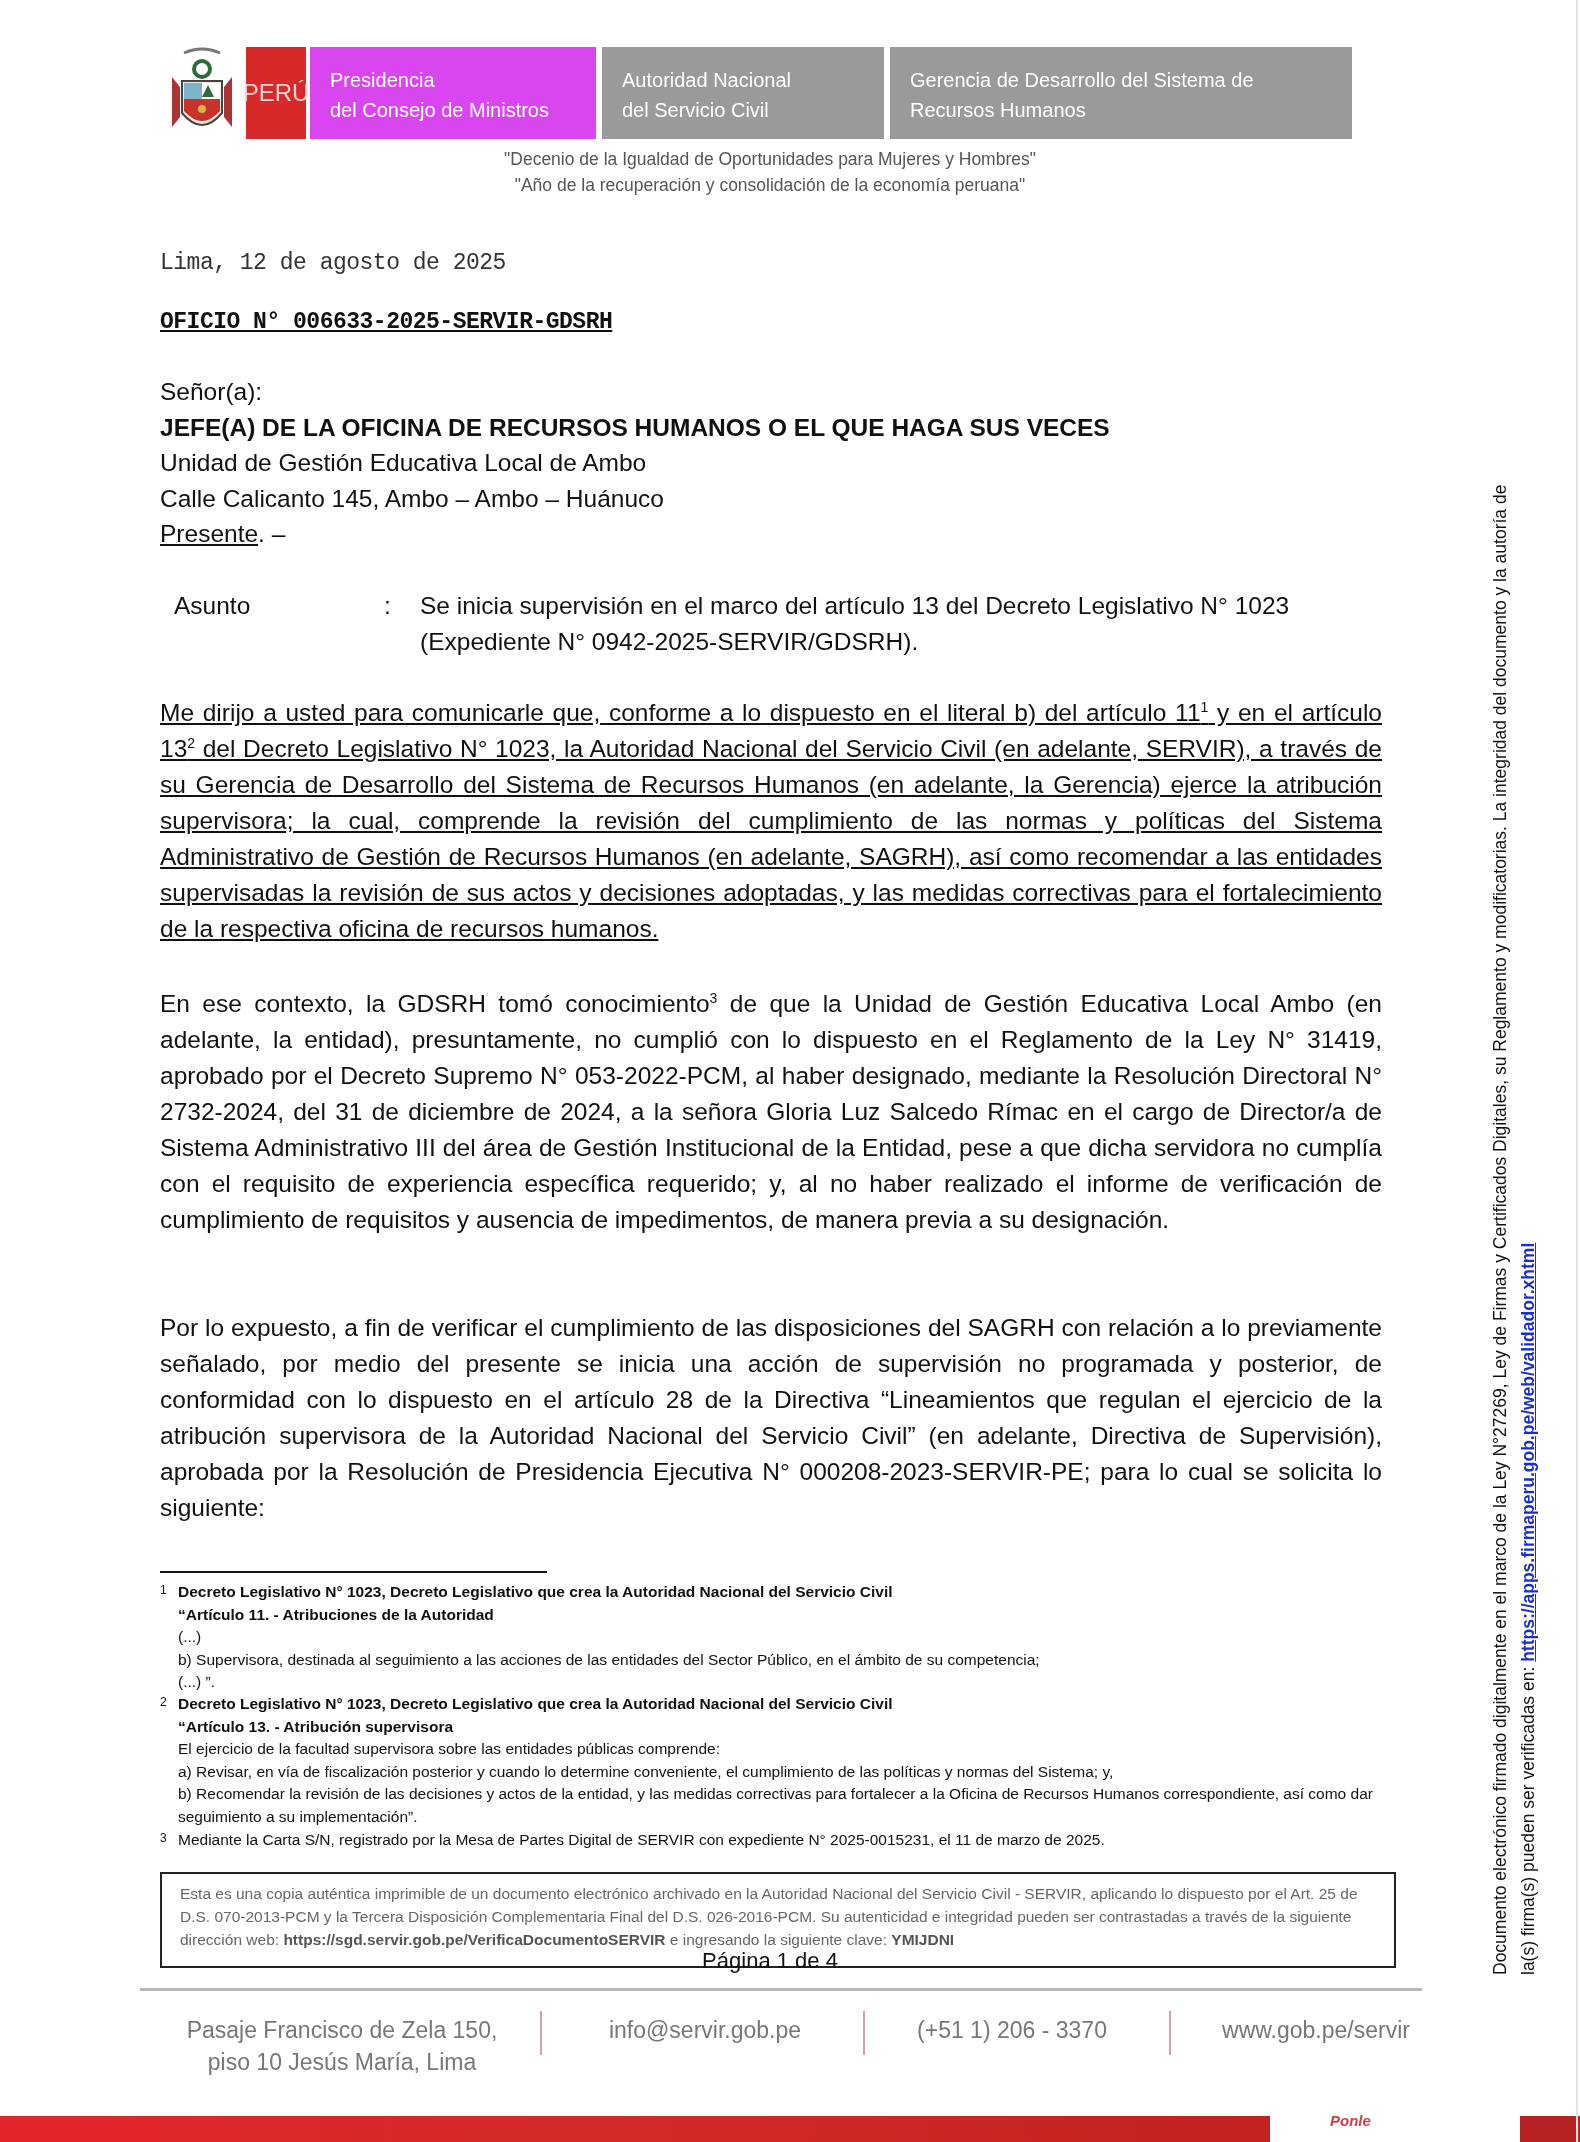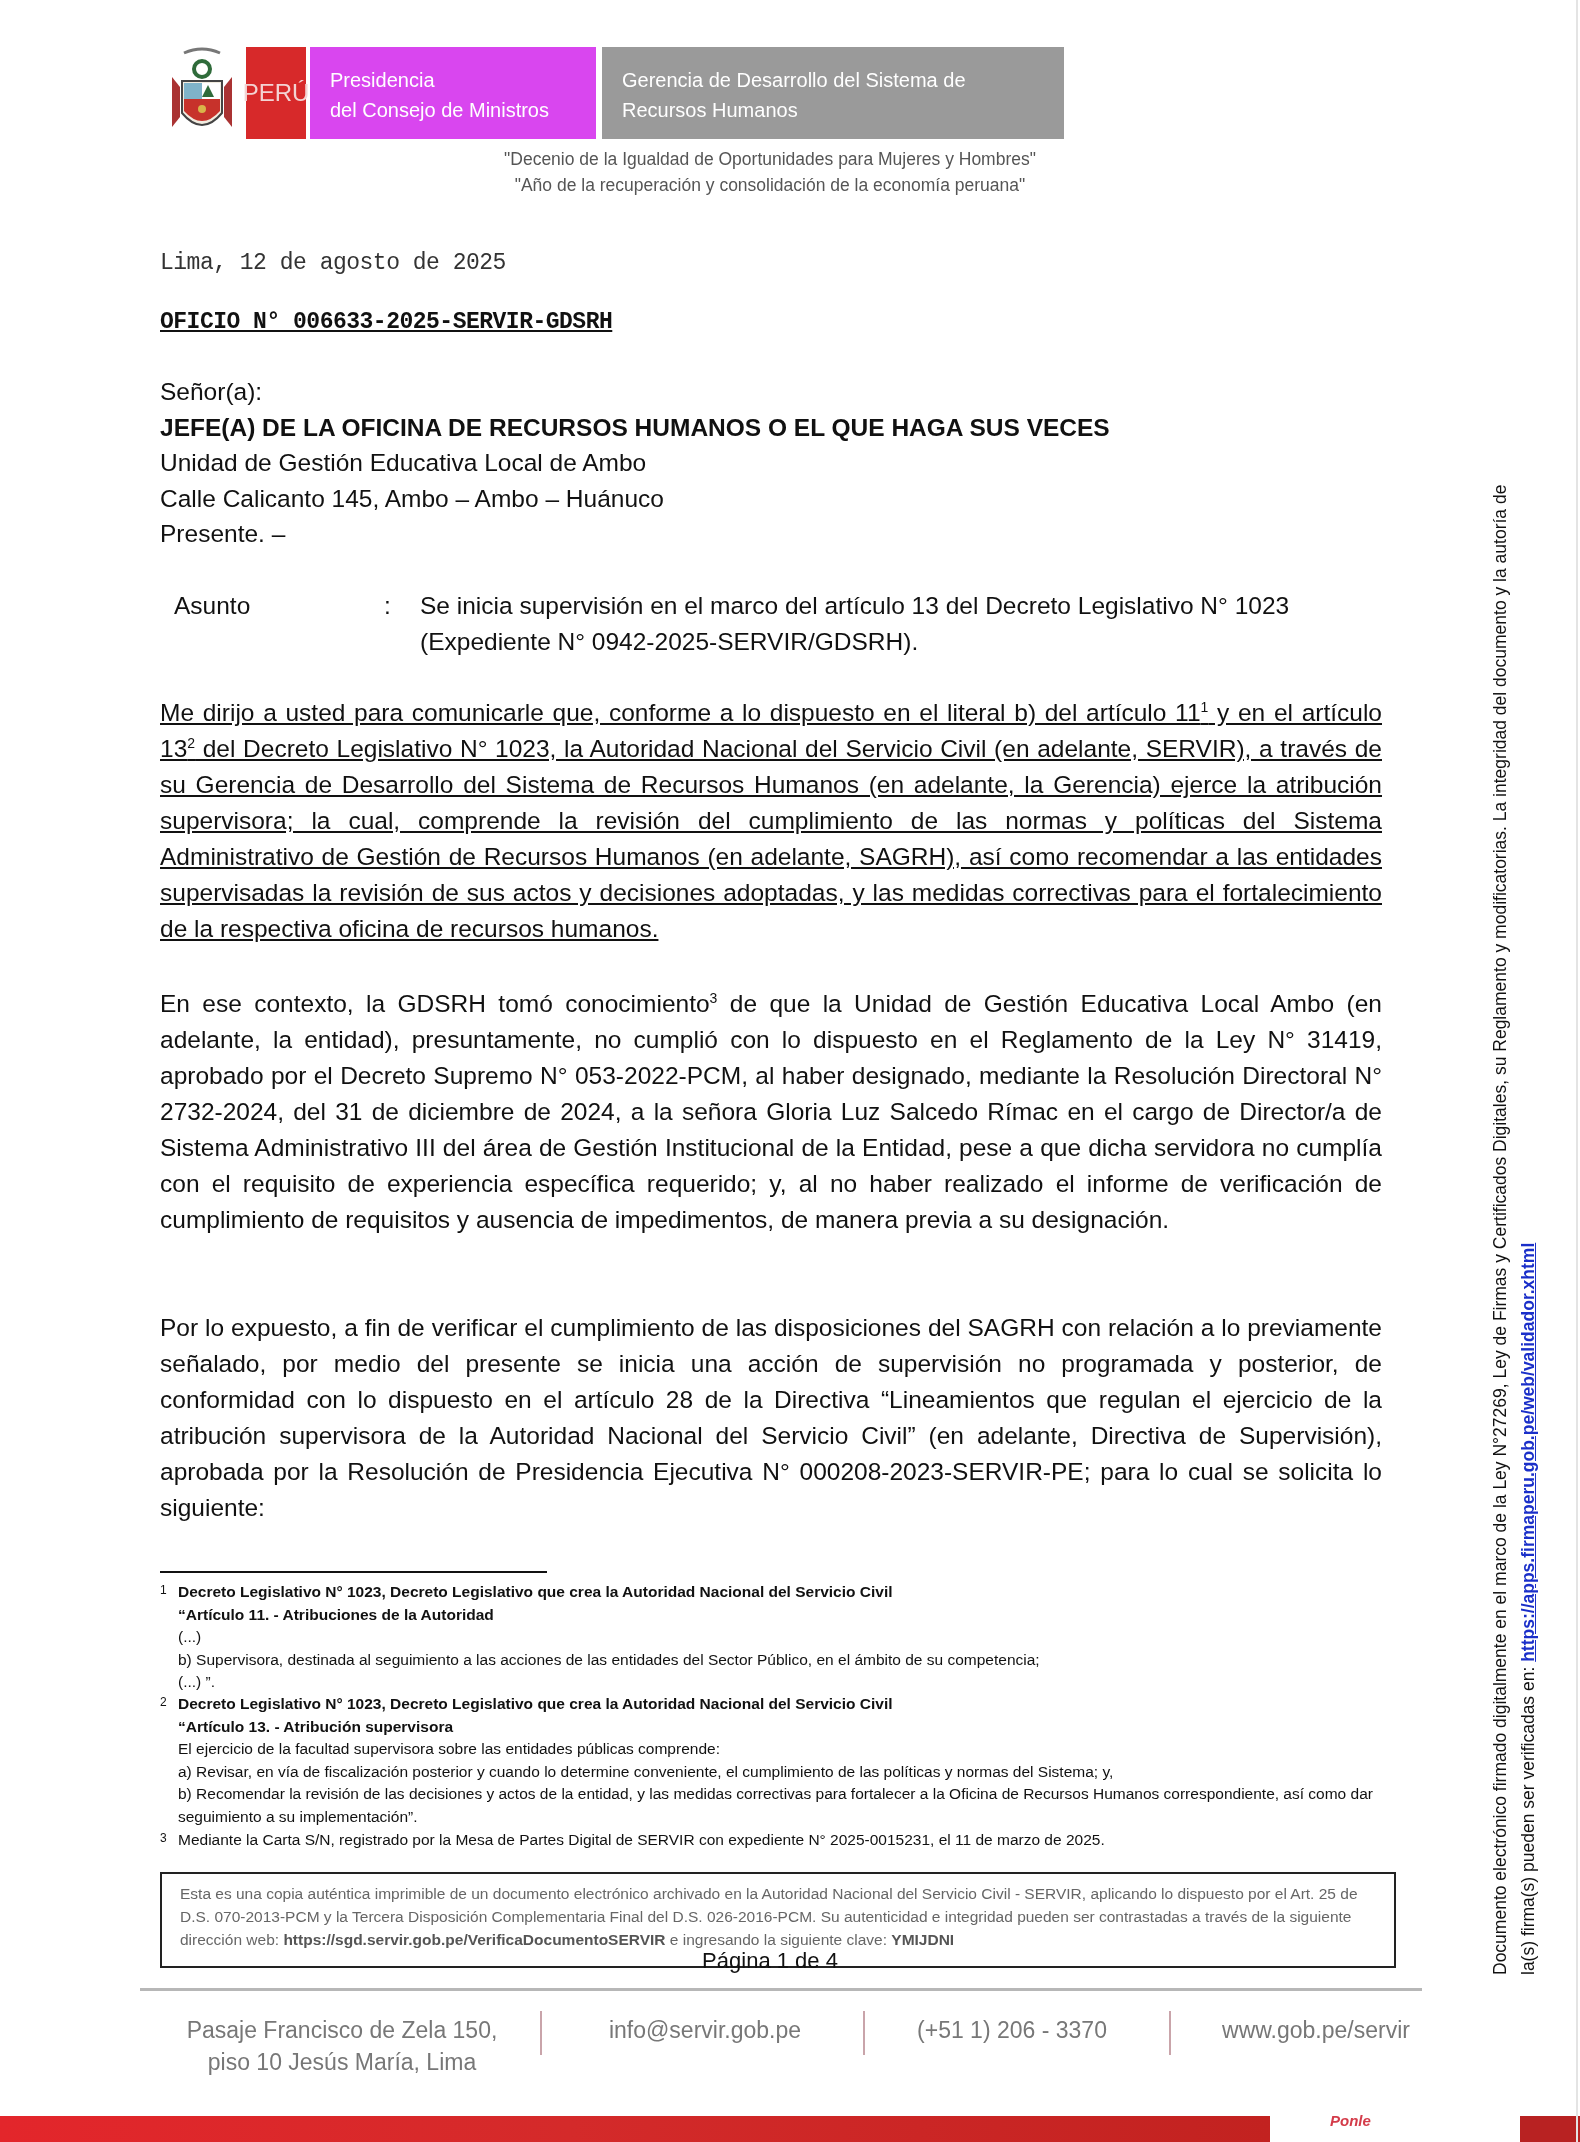--- a/index.html
+++ b/index.html
@@ -19,21 +19,21 @@
   .mottos { position: absolute; top: 146px; left: 360px; width: 820px; text-align: center;
             color: #555; font-size: 17.5px; line-height: 26px; }
 
   
   .doc { position: absolute; left: 160px; width: 1222px; }
   .date { top: 250px; font-family: "Liberation Mono", monospace; font-size: 23px; color: #333; letter-spacing: -0.5px; }
   .oficio { top: 309px; font-family: "Liberation Mono", monospace; font-size: 23px; font-weight: bold;
             text-decoration: underline; letter-spacing: -0.5px; }
   .addr { top: 374px; font-size: 24.5px; line-height: 35.5px; }
   .addr .b { font-weight: bold; }
-  .u { }
+  .u { text-decoration: underline; }
   .asunto { position: absolute; top: 588px; left: 174px; width: 1210px; font-size: 24.5px; line-height: 36px; display: flex; }
   .asunto .lab { width: 210px; }
   .asunto .col { width: 36px; }
   .asunto .txt { flex: 1; }
   .para { font-size: 24.5px; line-height: 36px; text-align: justify; }
   .p1 { top: 695px; text-decoration: underline; }
   .p2 { top: 986px; }
   .p3 { top: 1310px; }
   sup { font-size: 14px; line-height: 0; }
 
@@ -87,20 +87,24 @@
       <rect x="36" y="36" width="18" height="16" fill="#fff"></rect>
       <path d="M42 38 L48 50 L36 50 Z" fill="#2f6b3a"></path>
       <path d="M18 52 H54 V64 Q36 84 18 64 Z" fill="#c7322b"></path>
       <circle cx="36" cy="62" r="4" fill="#d9b449"></circle>
     </svg>
   </div>
   <div class="peru">PERÚ</div>
   <div class="blk blk1">
     <div>Presidencia</div>
     <div>del Consejo de Ministros</div>
+  </div>
+  <div class="blk blk2">
+    <div>Autoridad Nacional</div>
+    <div>del Servicio Civil</div>
   </div>
   <div class="blk blk3">
     <div>Gerencia de Desarrollo del Sistema de</div>
     <div>Recursos Humanos</div>
   </div>
 </div>
 <div class="mottos">
   <div>"Decenio de la Igualdad de Oportunidades para Mujeres y Hombres"</div>
   <div>"Año de la recuperación y consolidación de la economía peruana"</div>
 </div>

